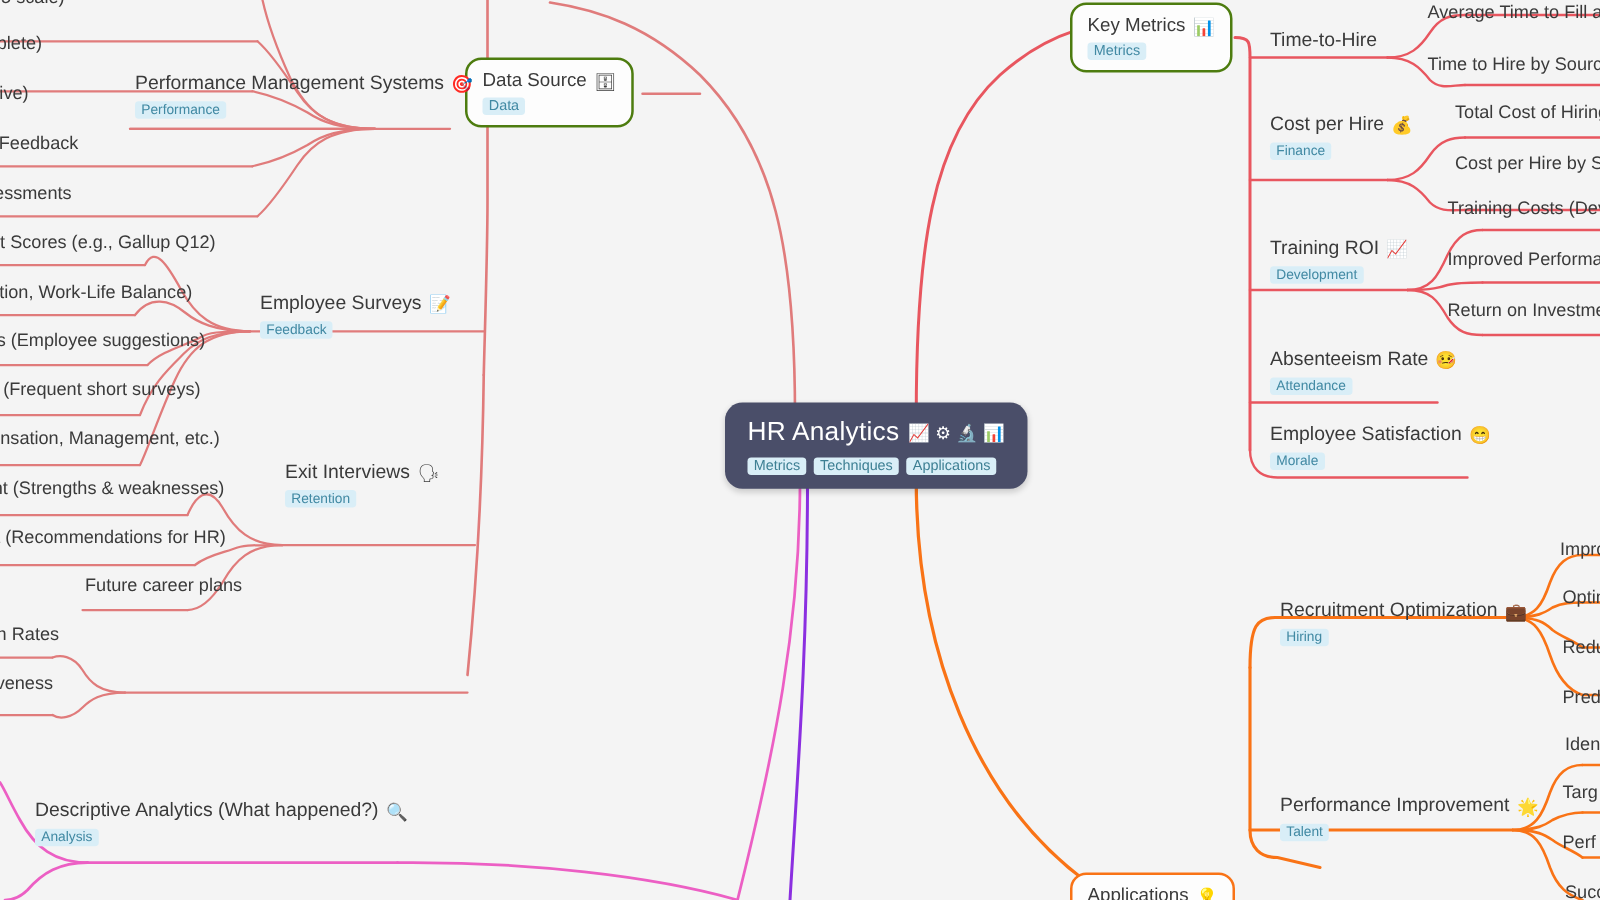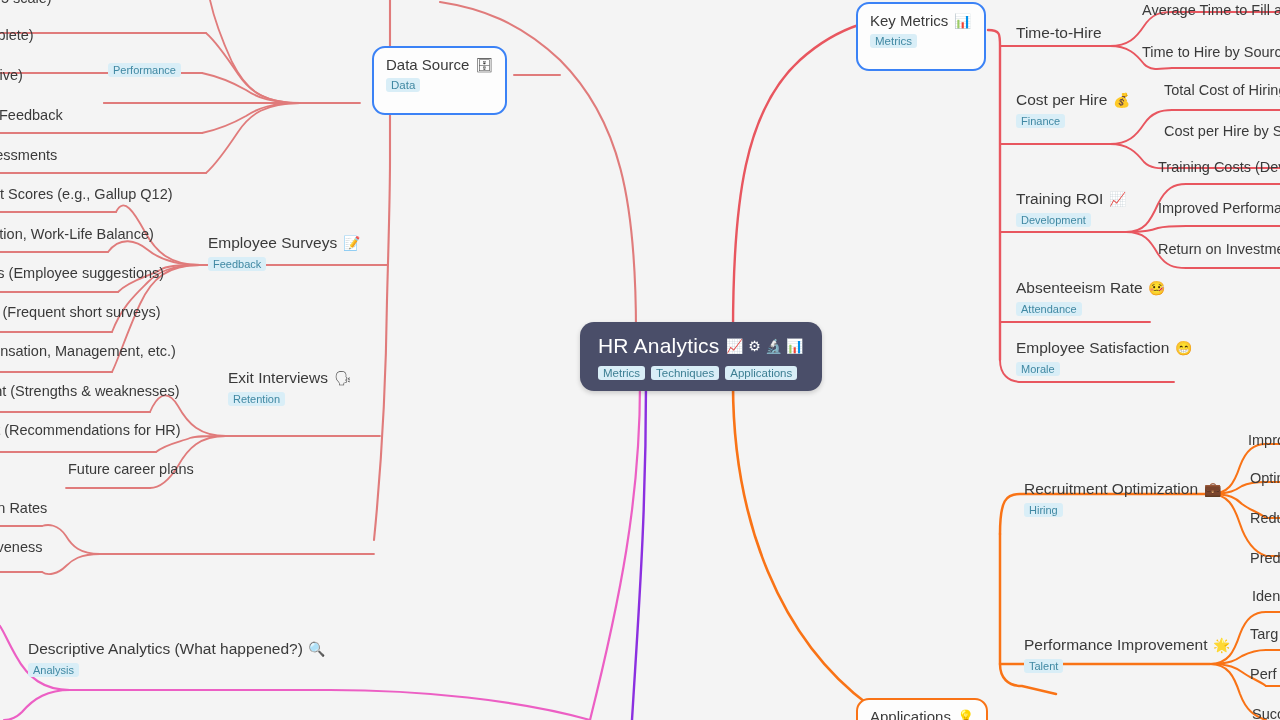--- a/index.html
+++ b/index.html
@@ -28,23 +28,23 @@
   }
   .root .chips{margin-top:8px;display:flex;gap:6px;}
   .root .chip{
     background:#d9eef7;color:#3d7f93;font-size:11.5px;
     padding:1px 5px;border-radius:3px;
   }
 
   
   .boxed{
     background:#fdfdfd;
-    border:2px solid #3b82f6;
+    border:2px solid #4d7c0f;
     border-radius:13px;
-    padding:8px 12px 20px 12px;
+    padding:8px 12px 7px 12px;
   }
   .boxed.orange{border-color:#f97316;}
 
   
   .topic .label{
     color:#3a3a3a;font-size:15.5px;
     display:flex;align-items:center;gap:6px;
   }
   .topic .chip{
     display:inline-block;margin-top:5px;
@@ -209,20 +209,24 @@
   </div>
 
   <div class="node boxed orange" style="left:856px;top:698px;">
     <div class="label">
       <span>Applications</span>
       <span class="ico">💡</span>
     </div>
   </div>
 
   <div class="node topic" style="left:108px;top:58px;">
+    <div class="label">
+      <span>Performance Management Systems</span>
+      <span class="ico">🎯</span>
+    </div>
     <span class="chip">Performance</span>
   </div>
 
   <div class="node topic" style="left:208px;top:234px;">
     <div class="label">
       <span>Employee Surveys</span>
       <span class="ico">📝</span>
     </div>
     <span class="chip">Feedback</span>
   </div>

